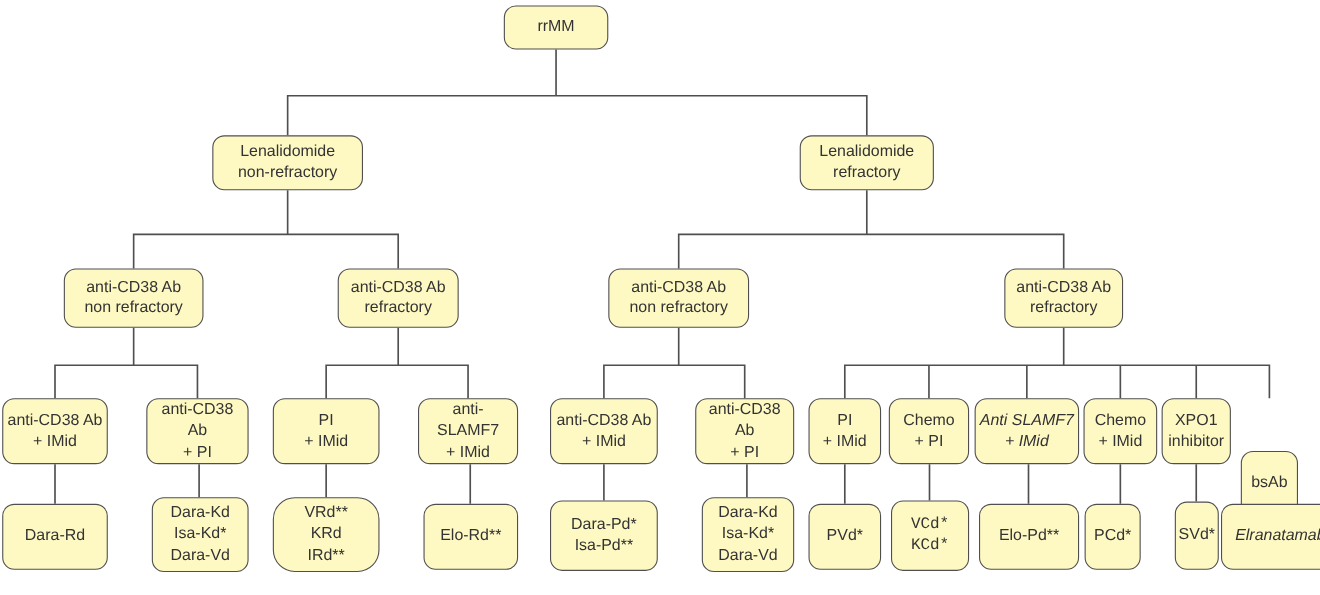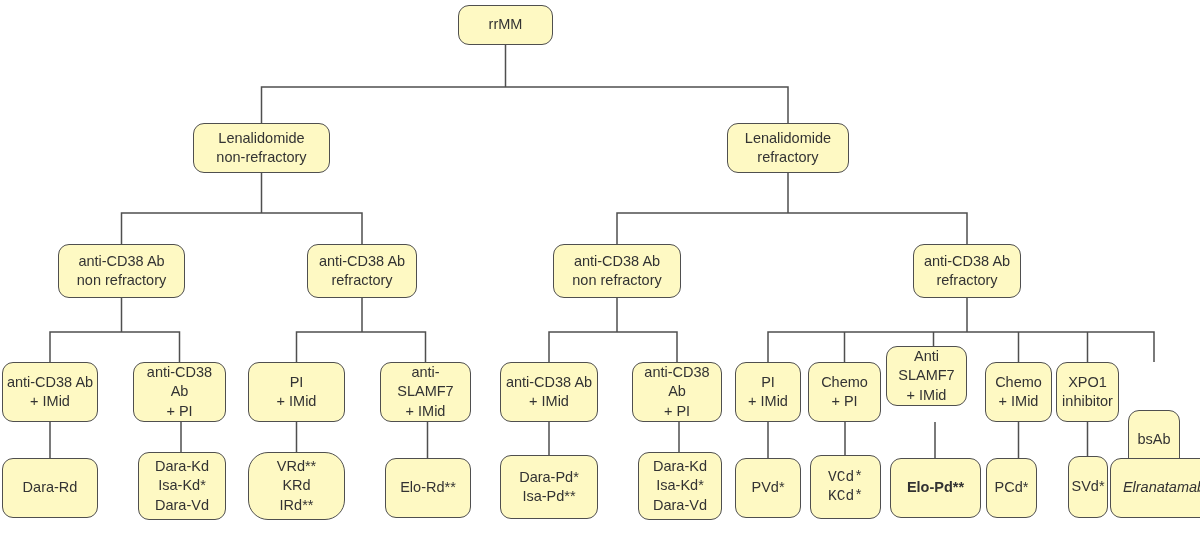--- a/index.html
+++ b/index.html
@@ -87,21 +87,21 @@
   <div class="node" style="left:380px; top:362px; width:91px; height:60px;">anti-SLAMF7
 + IMid</div>
   <div class="node" style="left:500px; top:362px; width:98px; height:60px;">anti-CD38 Ab
 + IMid</div>
   <div class="node" style="left:632px; top:362px; width:90px; height:60px;">anti-CD38 Ab
 + PI</div>
   <div class="node" style="left:735px; top:362px; width:66px; height:60px;">PI
 + IMid</div>
   <div class="node" style="left:808px; top:362px; width:73px; height:60px;">Chemo
 + PI</div>
-  <div class="node" style="left:886px; top:346px; width:81px; height:60px;">Anti SLAMF7
+  <div class="node" style="left:886px; top:362px; width:95px; height:60px;font-style:italic;">Anti SLAMF7
 + IMid</div>
   <div class="node" style="left:985px; top:362px; width:67px; height:60px;">Chemo
 + IMid</div>
   <div class="node" style="left:1056px; top:362px; width:63px; height:60px;">XPO1
 inhibitor</div>
   <div class="node" style="left:1128px; top:362px; width:52px; height:60px;margin-top:48px;">bsAb</div>
 
   <div class="node" style="left:2px; top:458px; width:96px; height:60px;">Dara-Rd</div>
   <div class="node" style="left:138px; top:452px; width:88px; height:68px;">Dara-Kd
 Isa-Kd*
@@ -111,18 +111,18 @@
 IRd**</div>
   <div class="node" style="left:385px; top:458px; width:86px; height:60px;">Elo-Rd**</div>
   <div class="node" style="left:500px; top:455px; width:98px; height:64px;">Dara-Pd*
 Isa-Pd**</div>
   <div class="node" style="left:638px; top:452px; width:84px; height:68px;">Dara-Kd
 Isa-Kd*
 Dara-Vd</div>
   <div class="node" style="left:735px; top:458px; width:66px; height:60px;">PVd*</div>
   <div class="node" style="left:810px; top:455px; width:71px; height:64px;font-family:Liberation Mono, monospace;">VCd*
 KCd*</div>
-  <div class="node" style="left:890px; top:458px; width:91px; height:60px;font-weight:bold;">Elo-Pd**</div>
+  <div class="node" style="left:890px; top:458px; width:91px; height:60px;">Elo-Pd**</div>
   <div class="node" style="left:986px; top:458px; width:51px; height:60px;">PCd*</div>
   <div class="node" style="left:1068px; top:456px; width:40px; height:62px;">SVd*</div>
   <div class="node" style="left:1110px; top:458px; width:108px; height:60px; padding:16px 1px;font-style:italic;">Elranatamab</div>
 
 </div>
 
 </body></html>

